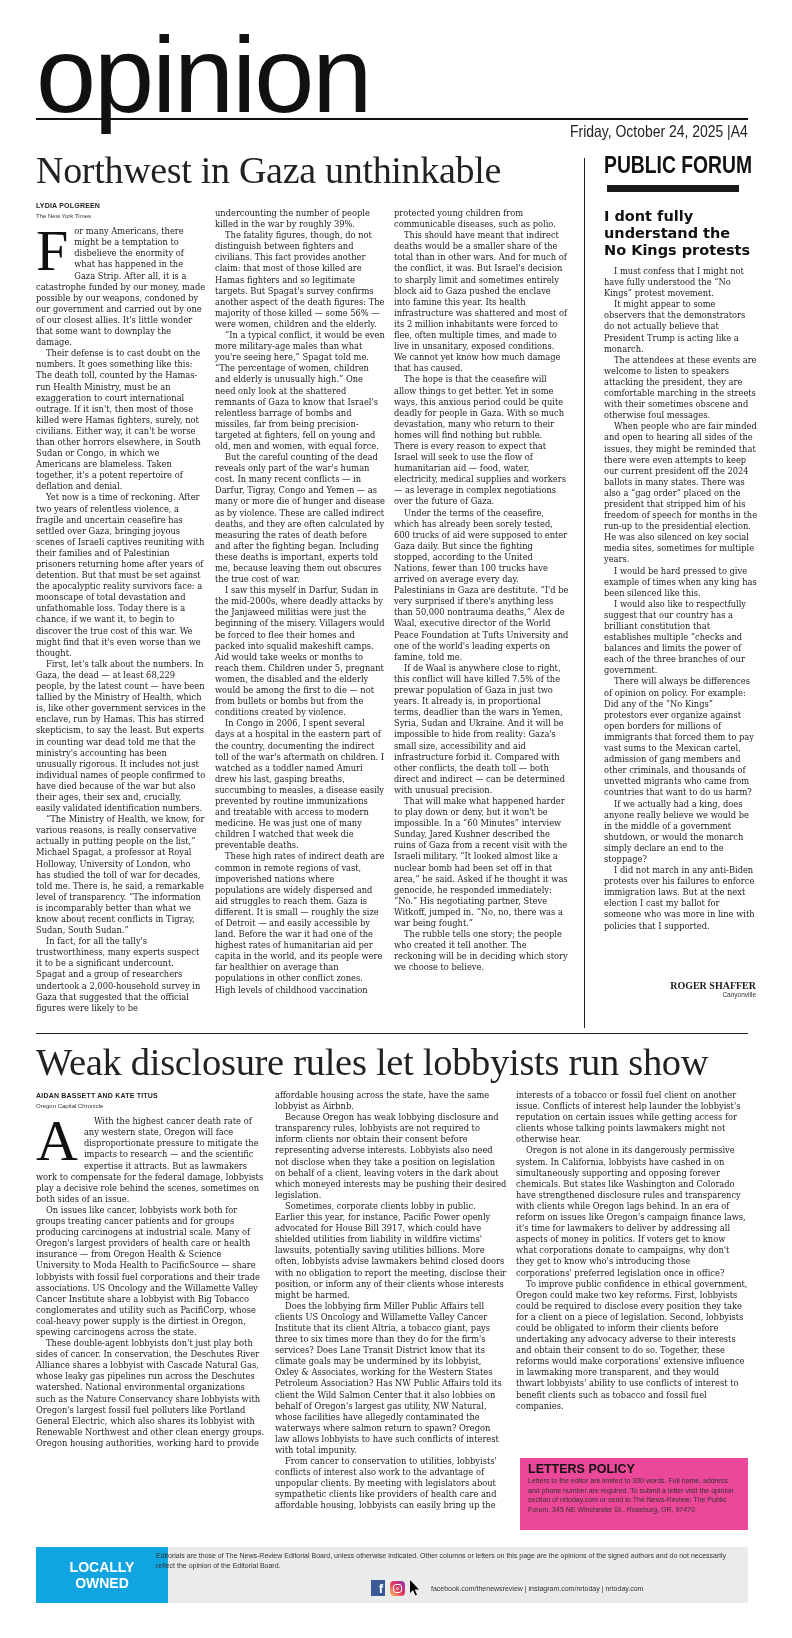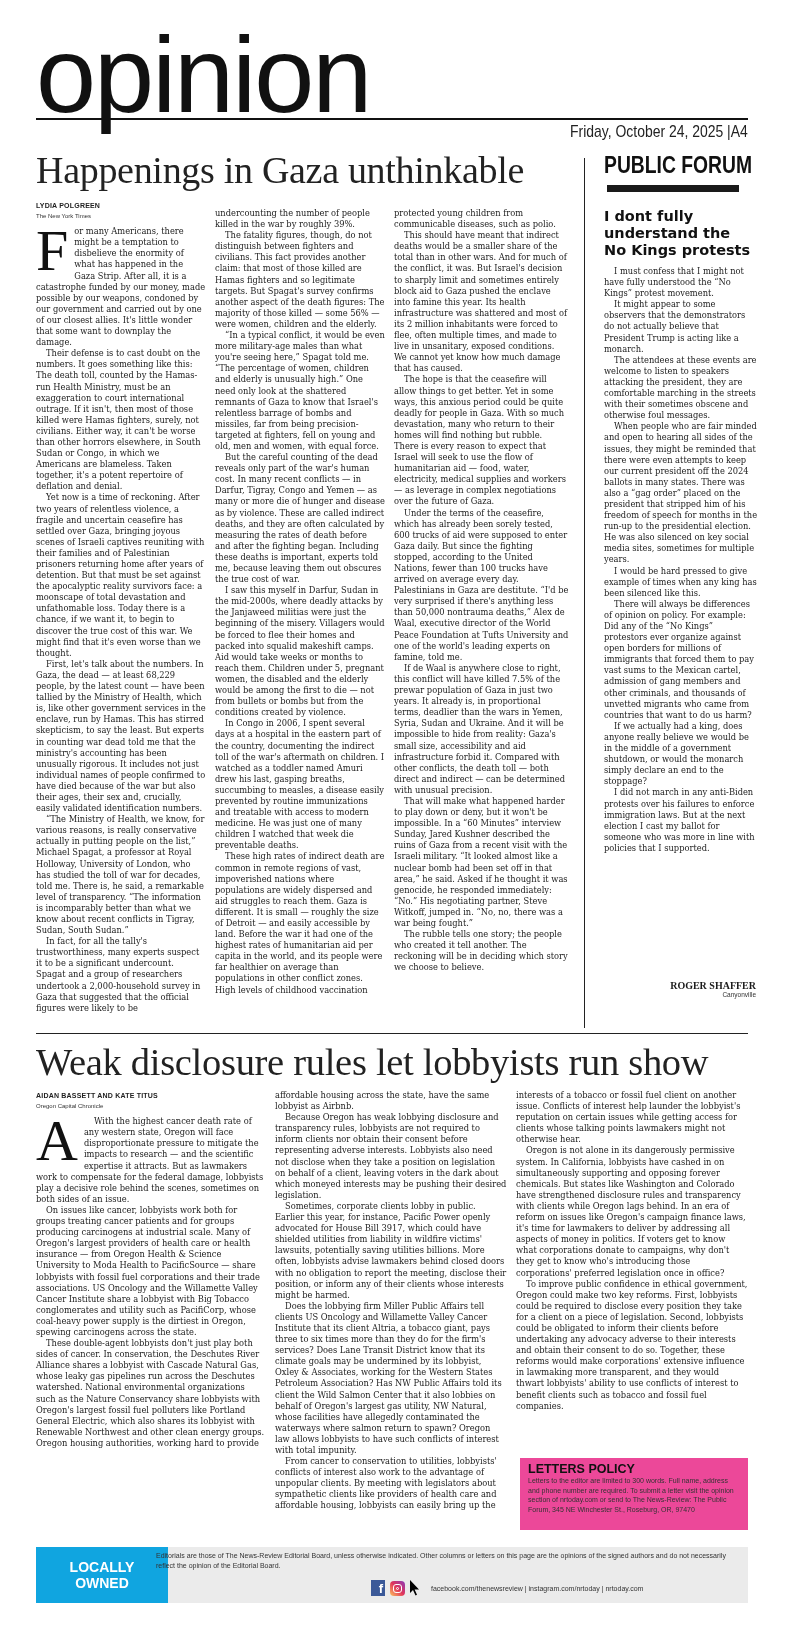--- a/index.html
+++ b/index.html
@@ -58,21 +58,21 @@
 </style>
 </head>
 <body>
 
 <div class="masthead">
   <div class="word">opinion</div>
   <div class="rule"></div>
 </div>
 <div class="dateline">Friday, October 24, 2025 |A4</div>
 
-<div class="headline1">Happenings in Gaza unthinkable</div>
+<div class="headline1">Northwest in Gaza unthinkable</div>
 
 <div class="col c1">
   <div class="byline">LYDIA POLGREEN</div>
   <div class="affil">The New York Times</div>
   <span class="dropcap">F</span>
   <p class="first">or many Americans, there might be a temptation to disbelieve the enormity of what has happened in the Gaza Strip. After all, it is a catastrophe funded by our money, made possible by our weapons, condoned by our government and carried out by one of our closest allies. It's little wonder that some want to downplay the damage.</p>
   <p>Their defense is to cast doubt on the numbers. It goes something like this: The death toll, counted by the Hamas-run Health Ministry, must be an exaggeration to court international outrage. If it isn't, then most of those killed were Hamas fighters, surely, not civilians. Either way, it can't be worse than other horrors elsewhere, in South Sudan or Congo, in which we Americans are blameless. Taken together, it's a potent repertoire of deflation and denial.</p>
   <p>Yet now is a time of reckoning. After two years of relentless violence, a fragile and uncertain ceasefire has settled over Gaza, bringing joyous scenes of Israeli captives reuniting with their families and of Palestinian prisoners returning home after years of detention. But that must be set against the apocalyptic reality survivors face: a moonscape of total devastation and unfathomable loss. Today there is a chance, if we want it, to begin to discover the true cost of this war. We might find that it's even worse than we thought.</p>
   <p>First, let's talk about the numbers. In Gaza, the dead — at least 68,229 people, by the latest count — have been tallied by the Ministry of Health, which is, like other government services in the enclave, run by Hamas. This has stirred skepticism, to say the least. But experts in counting war dead told me that the ministry's accounting has been unusually rigorous. It includes not just individual names of people confirmed to have died because of the war but also their ages, their sex and, crucially, easily validated identification numbers.</p>
   <p>“The Ministry of Health, we know, for various reasons, is really conservative actually in putting people on the list,” Michael Spagat, a professor at Royal Holloway, University of London, who has studied the toll of war for decades, told me. There is, he said, a remarkable level of transparency. “The information is incomparably better than what we know about recent conflicts in Tigray, Sudan, South Sudan.”</p>
@@ -102,20 +102,21 @@
 <div class="forum-divider"></div>
 <div class="forum-head">PUBLIC FORUM</div>
 <div class="forum-bar"></div>
 <div class="letter-title">I dont fully understand the No Kings protests</div>
 <div class="col c4">
   <p>I must confess that I might not have fully understood the “No Kings” protest movement.</p>
   <p>It might appear to some observers that the demonstrators do not actually believe that President Trump is acting like a monarch.</p>
   <p>The attendees at these events are welcome to listen to speakers attacking the president, they are comfortable marching in the streets with their sometimes obscene and otherwise foul messages.</p>
   <p>When people who are fair minded and open to hearing all sides of the issues, they might be reminded that there were even attempts to keep our current president off the 2024 ballots in many states. There was also a “gag order” placed on the president that stripped him of his freedom of speech for months in the run-up to the presidential election. He was also silenced on key social media sites, sometimes for multiple years.</p>
   <p>I would be hard pressed to give example of times when any king has been silenced like this.</p>
+  <p>I would also like to respectfully suggest that our country has a brilliant constitution that establishes multiple “checks and balances and limits the power of each of the three branches of our government.</p>
   <p>There will always be differences of opinion on policy. For example: Did any of the “No Kings” protestors ever organize against open borders for millions of immigrants that forced them to pay vast sums to the Mexican cartel, admission of gang members and other criminals, and thousands of unvetted migrants who came from countries that want to do us harm?</p>
   <p>If we actually had a king, does anyone really believe we would be in the middle of a government shutdown, or would the monarch simply declare an end to the stoppage?</p>
   <p>I did not march in any anti-Biden protests over his failures to enforce immigration laws. But at the next election I cast my ballot for someone who was more in line with policies that I supported.</p>
 </div>
 <div class="signer">
   <div class="name">ROGER SHAFFER</div>
   <div class="town">Canyonville</div>
 </div>
 
 <div class="section-rule"></div>

